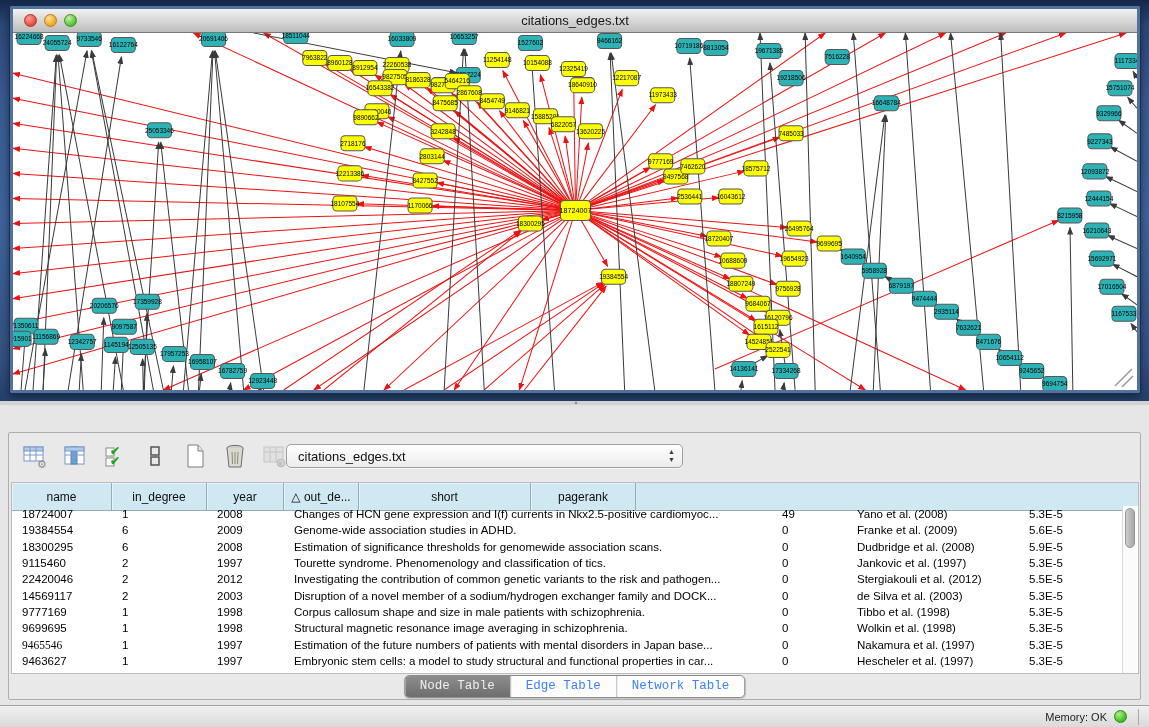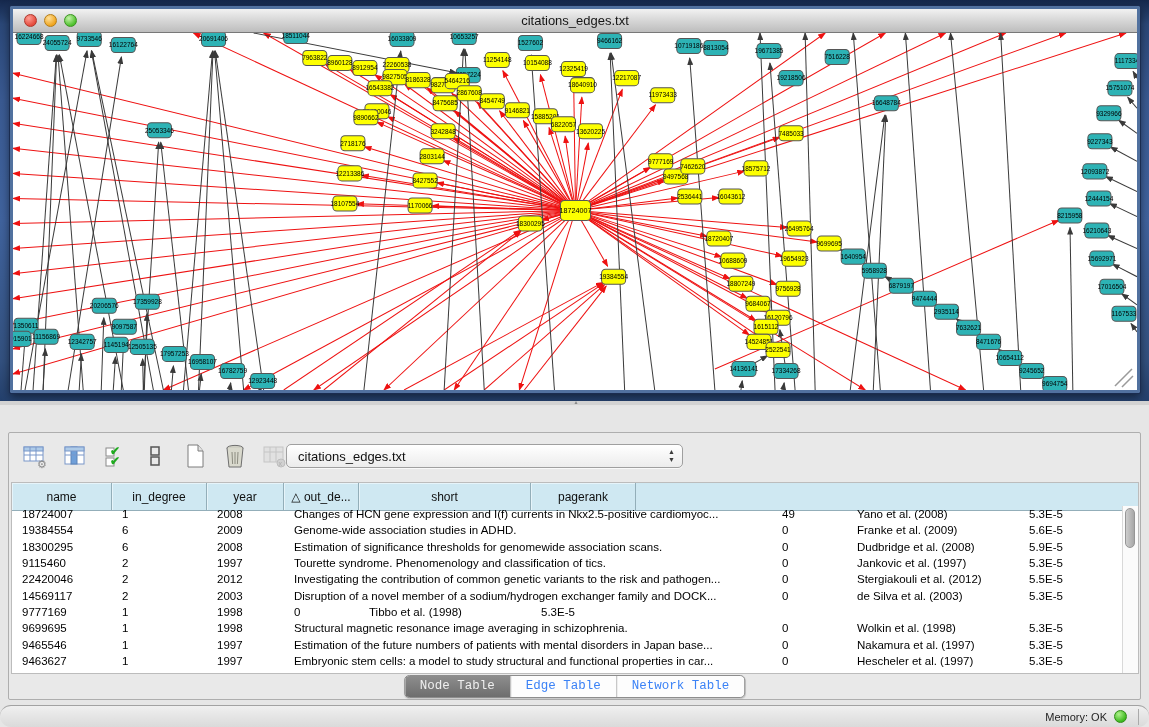--- a/index.html
+++ b/index.html
@@ -64,21 +64,21 @@
     border:1px solid #8d8d8d; border-radius:5px; overflow:hidden; background:#fdfdfd;
     box-shadow:0 1px 1px rgba(0,0,0,.15);font-family:Liberation Mono, monospace; }
   .tab { padding:3px 15px 4px 15px; font-size:12.5px; color:#3b82f6; border-left:1px solid #b9b9b9; white-space:nowrap; }
   .tab:first-child { border-left:none; }
   .tab.active { background:linear-gradient(#8d8d8d,#6e6e6e); color:#efefef; }
 
   
   .statusbar { position:absolute; left:0; top:705px; width:100%; height:22px;
     background:linear-gradient(#f0f0f0,#dadada); border-top:1px solid #a2a2a2;
     display:flex; align-items:center; justify-content:flex-end; gap:7px; padding-right:10px;
-    font-size:11px; color:#1f1f1f;border-radius:11px; }
+    font-size:11px; color:#1f1f1f; }
   .mem-dot { width:13px; height:13px; border-radius:50%;
     background:radial-gradient(circle at 35% 30%,#aef18b,#3eb91f 70%); border:1px solid #2f8c15; }
   .status-div { width:1px; height:16px; background:#aaaaaa; margin-left:4px; }
 </style>
 </head>
 <body>
 <div id="app">
 
   <div class="desktop">
     <div class="inner-window">
@@ -845,35 +845,36 @@
             <div class="td" style="width: 77px;">2003</div>
             <div class="td" style="width: 488px;">Disruption of a novel member of a sodium/hydrogen exchanger family and DOCK...</div>
             <div class="td" style="width: 75px;">0</div>
             <div class="td" style="width: 172px;">de Silva et al. (2003)</div>
             <div class="td" style="width: 105px;">5.3E-5</div>
           </div>
           <div class="tr">
             <div class="td" style="width: 100px;">9777169</div>
             <div class="td" style="width: 95px;">1</div>
             <div class="td" style="width: 77px;">1998</div>
+            <div class="td" style="width: 488px;">Corpus callosum shape and size in male patients with schizophrenia.</div>
             <div class="td" style="width: 75px;">0</div>
             <div class="td" style="width: 172px;">Tibbo et al. (1998)</div>
             <div class="td" style="width: 105px;">5.3E-5</div>
           </div>
           <div class="tr">
             <div class="td" style="width: 100px;">9699695</div>
             <div class="td" style="width: 95px;">1</div>
             <div class="td" style="width: 77px;">1998</div>
             <div class="td" style="width: 488px;">Structural magnetic resonance image averaging in schizophrenia.</div>
             <div class="td" style="width: 75px;">0</div>
             <div class="td" style="width: 172px;">Wolkin et al. (1998)</div>
             <div class="td" style="width: 105px;">5.3E-5</div>
           </div>
           <div class="tr">
-            <div class="td" style="width: 100px;">9465546</div>
+            <div class="td" style="width: 100px; font-family: Liberation Serif, serif;">9465546</div>
             <div class="td" style="width: 95px;">1</div>
             <div class="td" style="width: 77px;">1997</div>
             <div class="td" style="width: 488px;">Estimation of the future numbers of patients with mental disorders in Japan base...</div>
             <div class="td" style="width: 75px;">0</div>
             <div class="td" style="width: 172px;">Nakamura et al. (1997)</div>
             <div class="td" style="width: 105px;">5.3E-5</div>
           </div>
           <div class="tr">
             <div class="td" style="width: 100px;">9463627</div>
             <div class="td" style="width: 95px;">1</div>

